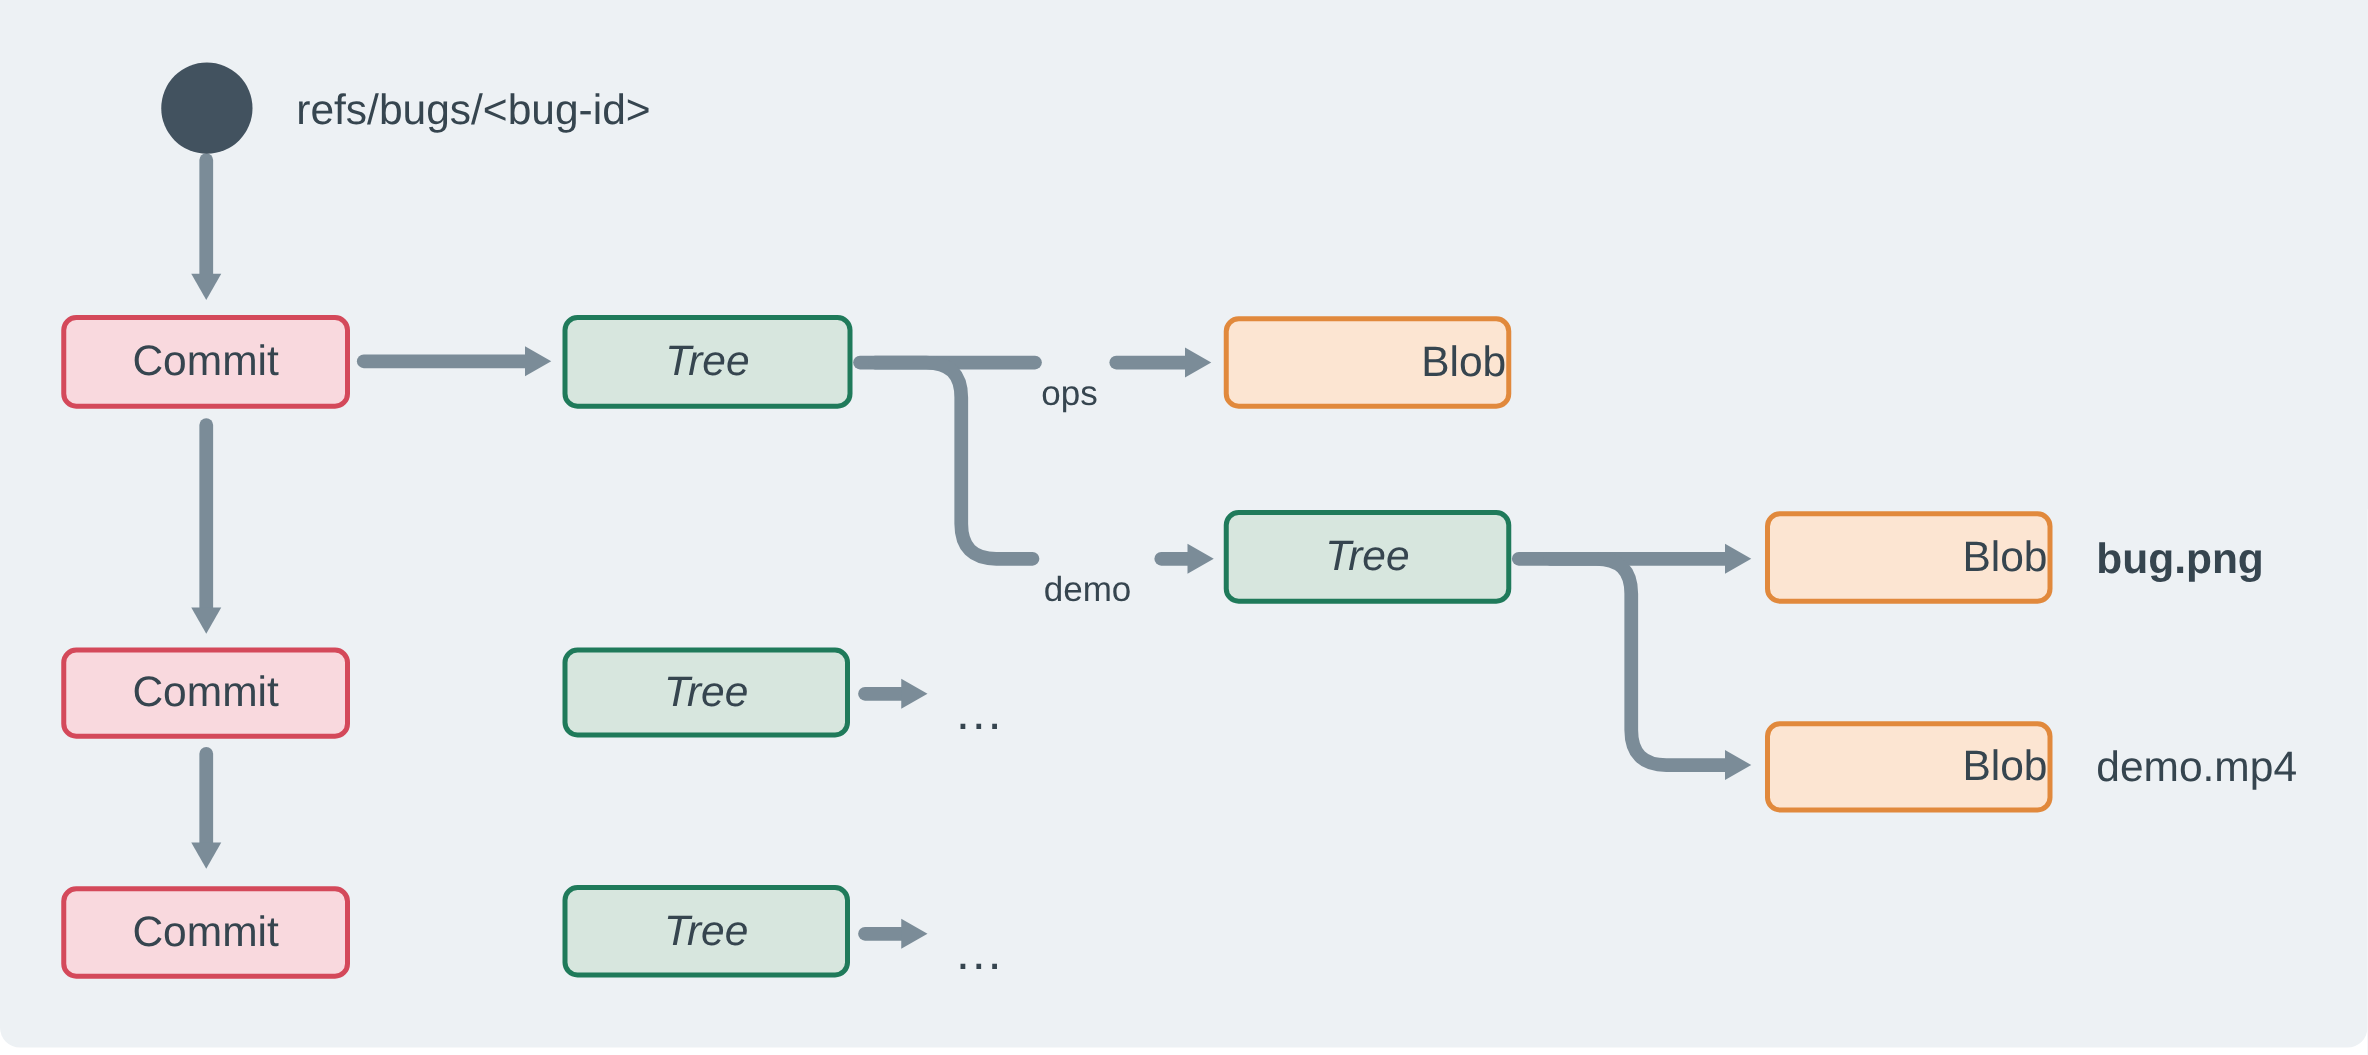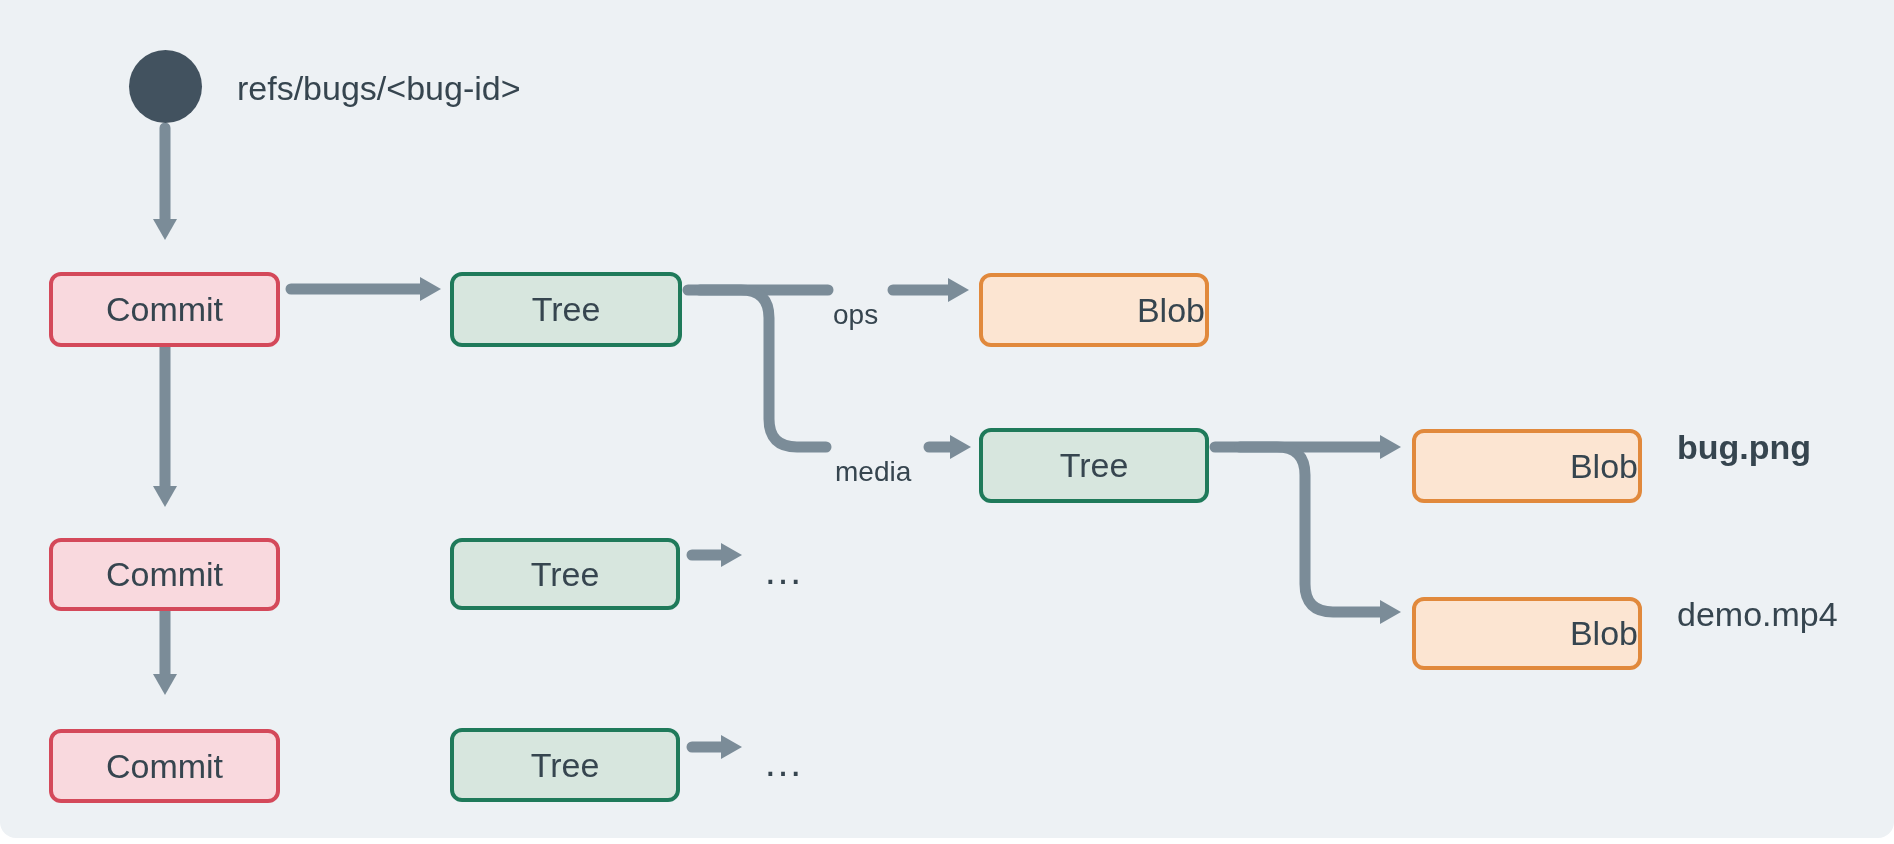--- a/index.html
+++ b/index.html
@@ -18,24 +18,23 @@
   }
   .edges{position:absolute;left:0;top:0;width:1894px;height:844px;}
   .edge{stroke:var(--arrow,#7b8c98);stroke-width:11;fill:none;stroke-linecap:round;}
   .arrowhead{fill:var(--arrow,#7b8c98);}
   .node{
     position:absolute;
     display:flex;align-items:center;justify-content:center;
     border-radius:12px;border:4px solid #000;
     font-size:34px;
     box-sizing:border-box;
-    margin-top:20px;
   }
   .node.commit{background:var(--commit-fill,#f9d9de);border-color:var(--commit-border,#d4495a);}
-  .node.tree{background:var(--tree-fill,#d7e6de);border-color:var(--tree-border,#1f7a5a);}
+  .node.tree{background:var(--tree-fill,#d7e6de);border-color:var(--tree-border,#1f7a5a);font-style:italic;}
   .node.blob{background:var(--blob-fill,#fce5d2);border-color:var(--blob-border,#e1893c);justify-content:flex-end;}
   .ref-circle{
     position:absolute;left:129px;top:50px;width:73px;height:73px;
     border-radius:50%;background:var(--circle,#42525f);
   }
   .label{
     position:absolute;font-size:34px;white-space:nowrap;
     color:var(--text,#36454f);
   }
   .edge-label{font-size:28px;margin-top:28px;}
@@ -73,21 +72,21 @@
   <span>Commit</span>
 </div>
 <div class="node tree" style="left:450px;top:252px;width:232px;height:75px;">
   <span>Tree</span>
 </div>
 <div class="label edge-label" style="left:833px;top:271px;">ops</div>
 <div class="node blob" style="left:979px;top:253px;width:230px;height:74px;">
   <span>Blob</span>
 </div>
 
-<div class="label edge-label" style="left:835px;top:428px;">media</div>
+<div class="label edge-label" style="left:835px;top:428px;">demo</div>
 <div class="node tree" style="left:979px;top:408px;width:230px;height:75px;">
   <span>Tree</span>
 </div>
 <div class="node blob" style="left:1412px;top:409px;width:230px;height:74px;">
   <span>Blob</span>
 </div>
 <div class="label" style="left:1677px;top:428px;font-weight:bold;">bug.png</div>
 
 <div class="node blob" style="left:1412px;top:577px;width:230px;height:73px;">
   <span>Blob</span>

